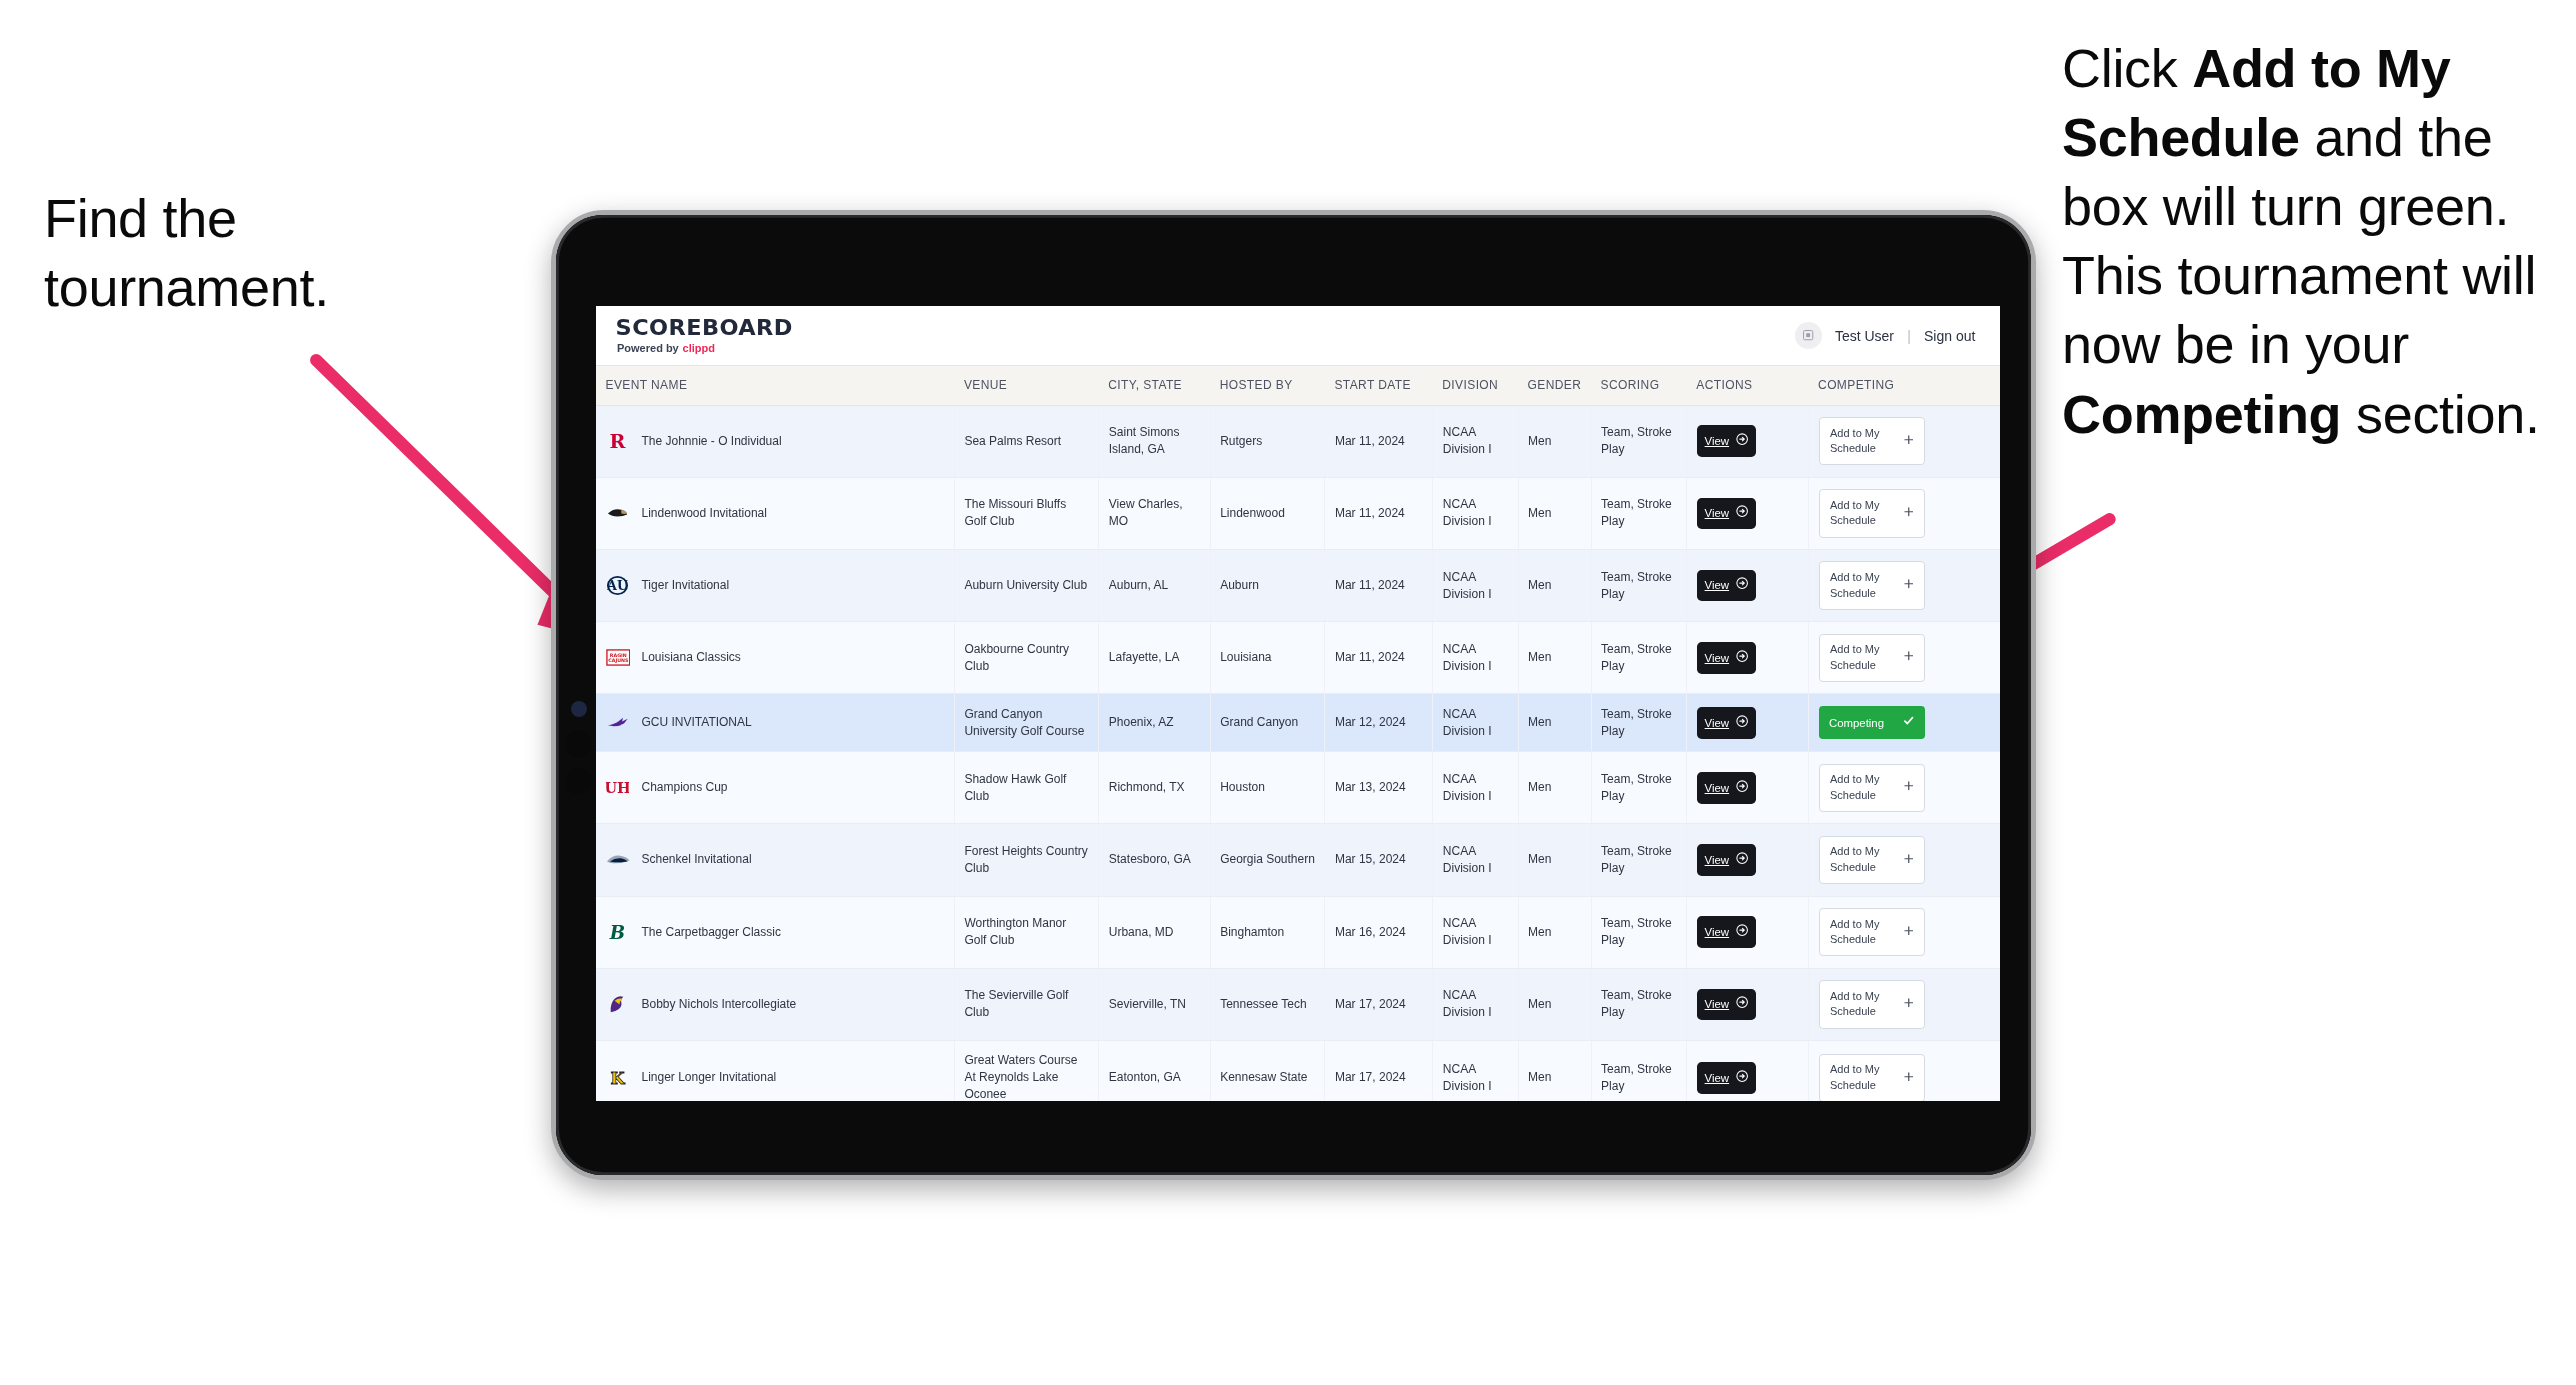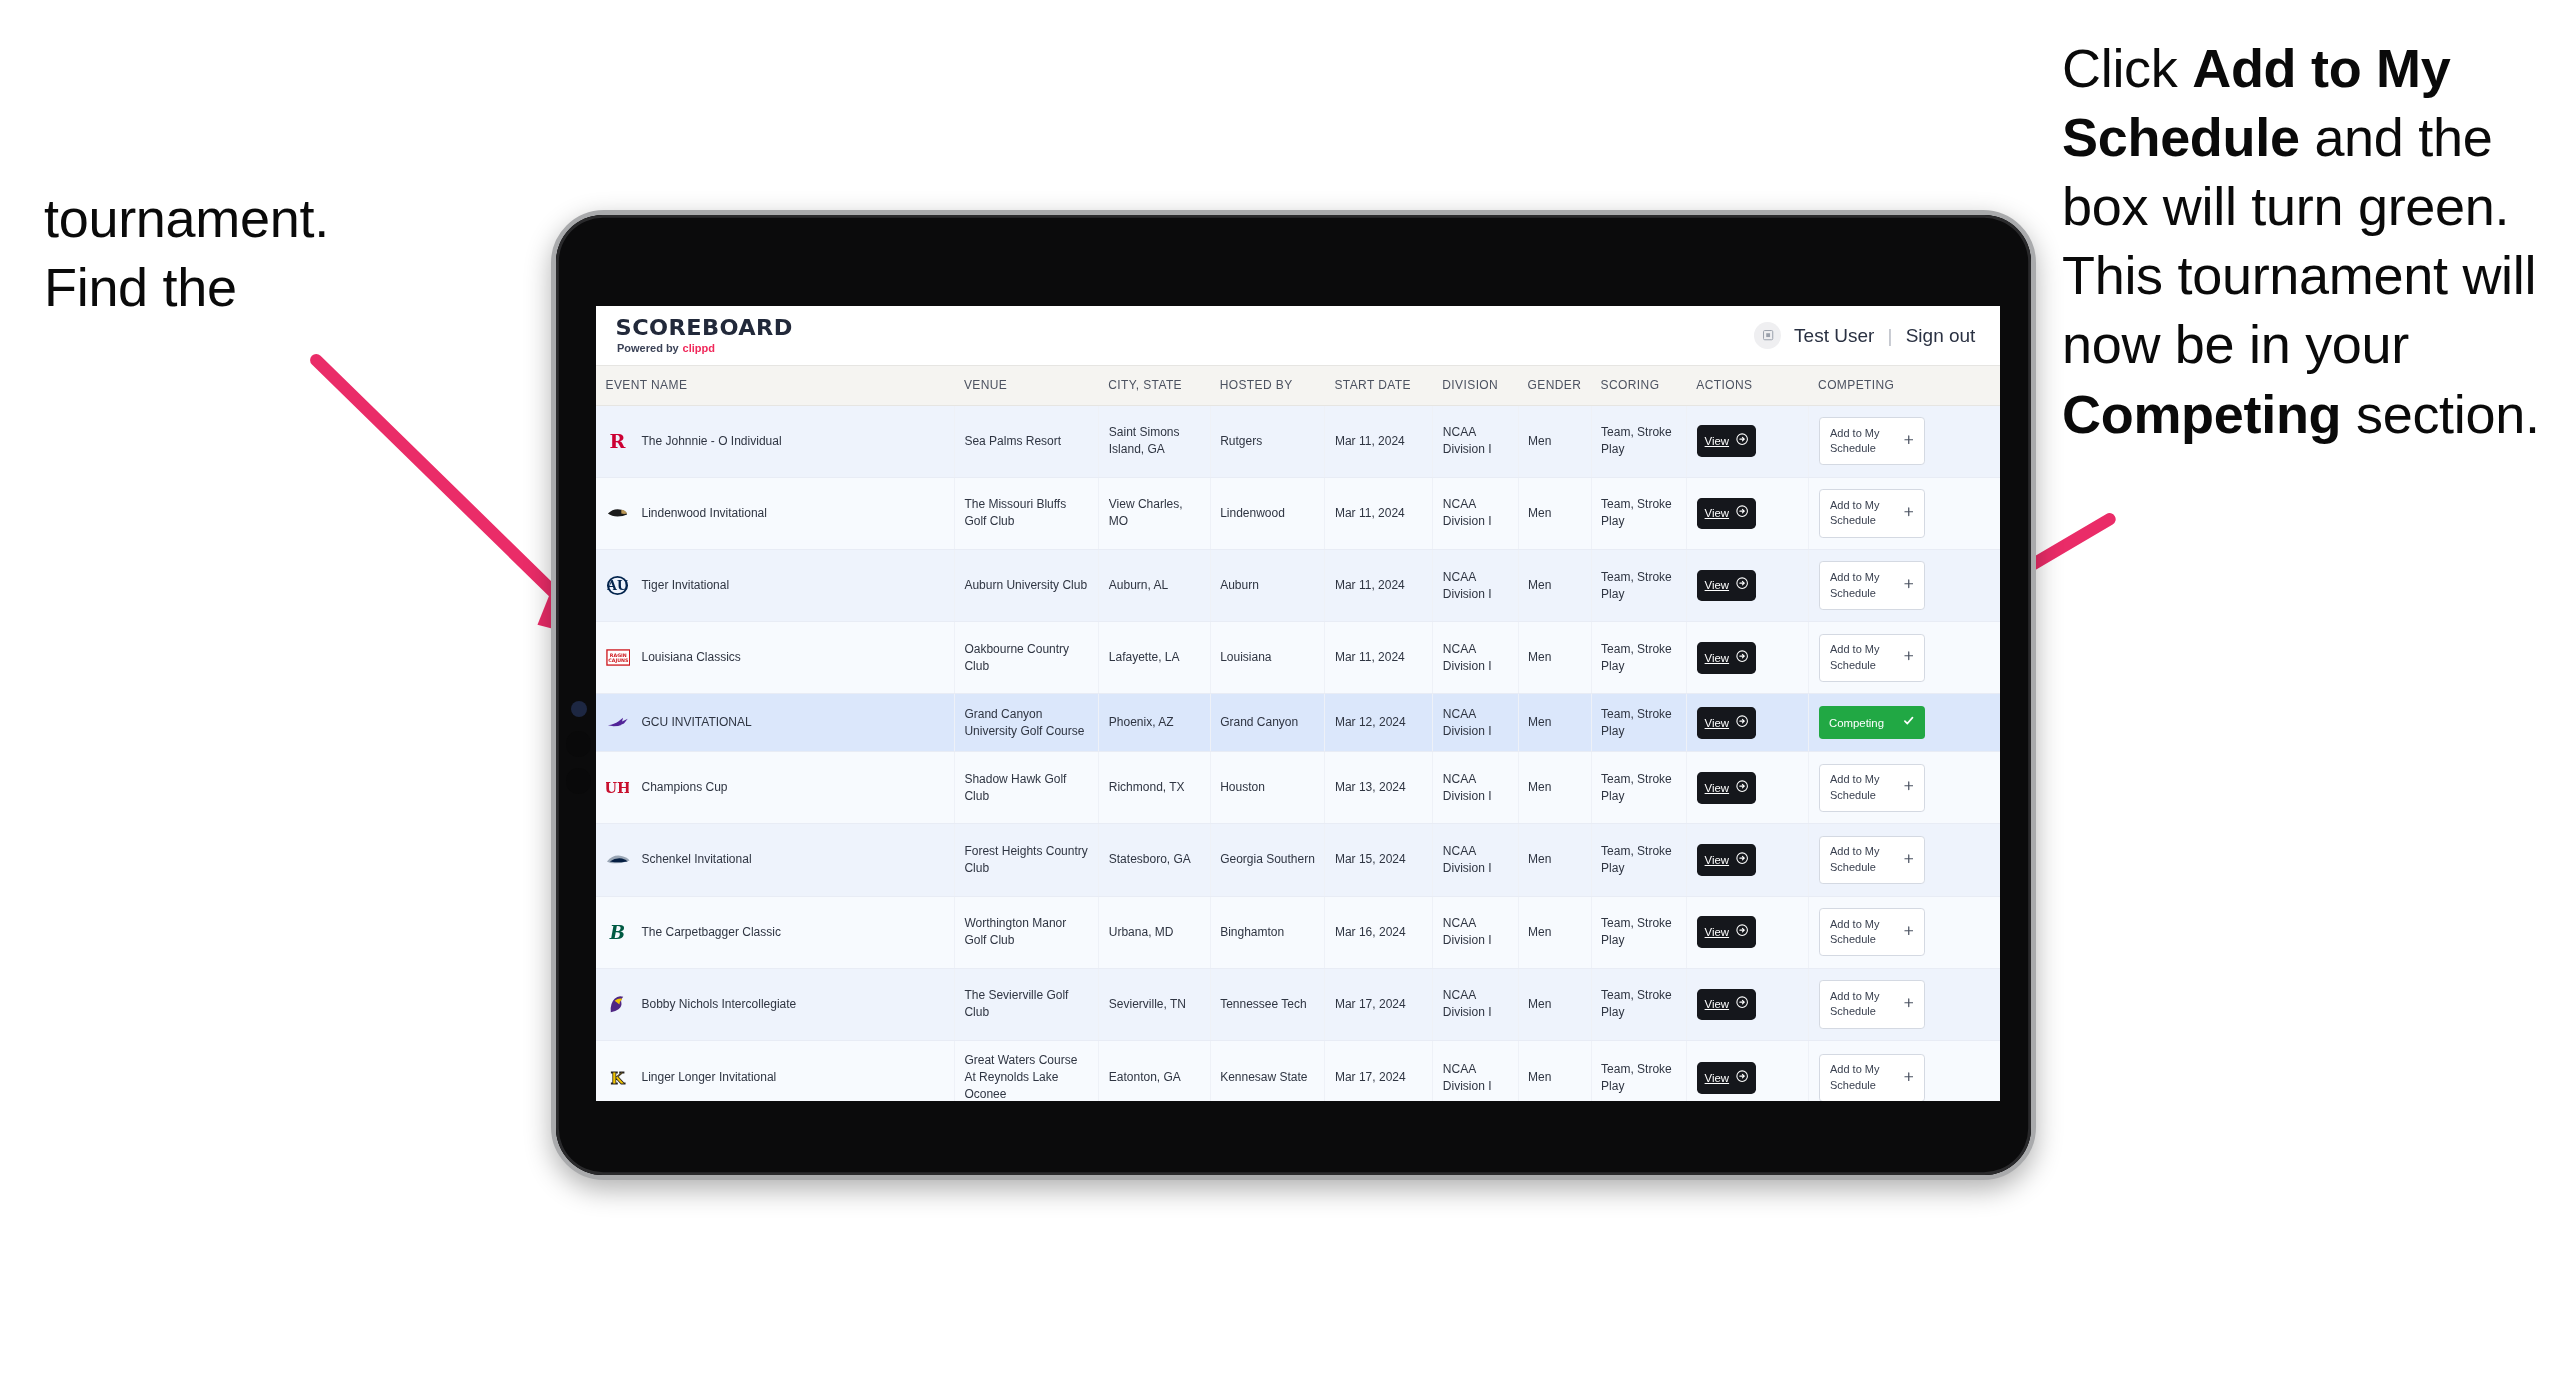--- a/index.html
+++ b/index.html
@@ -82,21 +82,21 @@
     display:flex; align-items:center; padding: 0 24.6px;
     font-size: 14px; letter-spacing:0.5px; color:#1d2433; font-weight:400;
     position:relative; cursor:pointer;
   }
   .nav-item.active::after {
     content:""; position:absolute; left:0; right:0; bottom:0;
     height:2.8px; background:#263043;
   }
   .header-right {
     margin-left:auto; display:flex; align-items:center; gap:13.2px;
-    font-size: 19px; color:#2a3142;
+    font-size: 14px; color:#2a3142;
   }
   .avatar {
     width:26.5px; height:26.5px; border-radius:50%; background:#efeff1;
     display:flex; align-items:center; justify-content:center;
     color:#9aa0ab; font-size:12.3px;
   }
   .sep { color:#b9bdc6; }
   .link { cursor:pointer; }
 
   
@@ -154,22 +154,22 @@
     font-size: 11.4px; padding: 8.5px 10.4px; width: 106px; cursor:pointer;
     font-weight: 500;
   }
 </style>
 </head>
 <body>
 
 <div class="page">
 
   <div class="annot" id="annot-left">
+    <div>Find the</div>
     <div>tournament.</div>
-    <div>Find the</div>
   </div>
 
   <div class="annot" id="annot-right">
     <span>Click </span><b>Add to My Schedule</b><span> and the box will turn green. This tournament will now be in your </span><b>Competing</b><span> section.</span>
   </div>
 
   <svg class="arrow-svg" id="arrow-left-svg" width="312" height="303" viewBox="0 0 330 320">
     <line x1="14" y1="20" x2="278" y2="278" stroke="#ea2c68" stroke-width="13" stroke-linecap="round"></line>
     <polygon points="318,318 248,300 268,250" fill="#ea2c68"></polygon>
   </svg>

